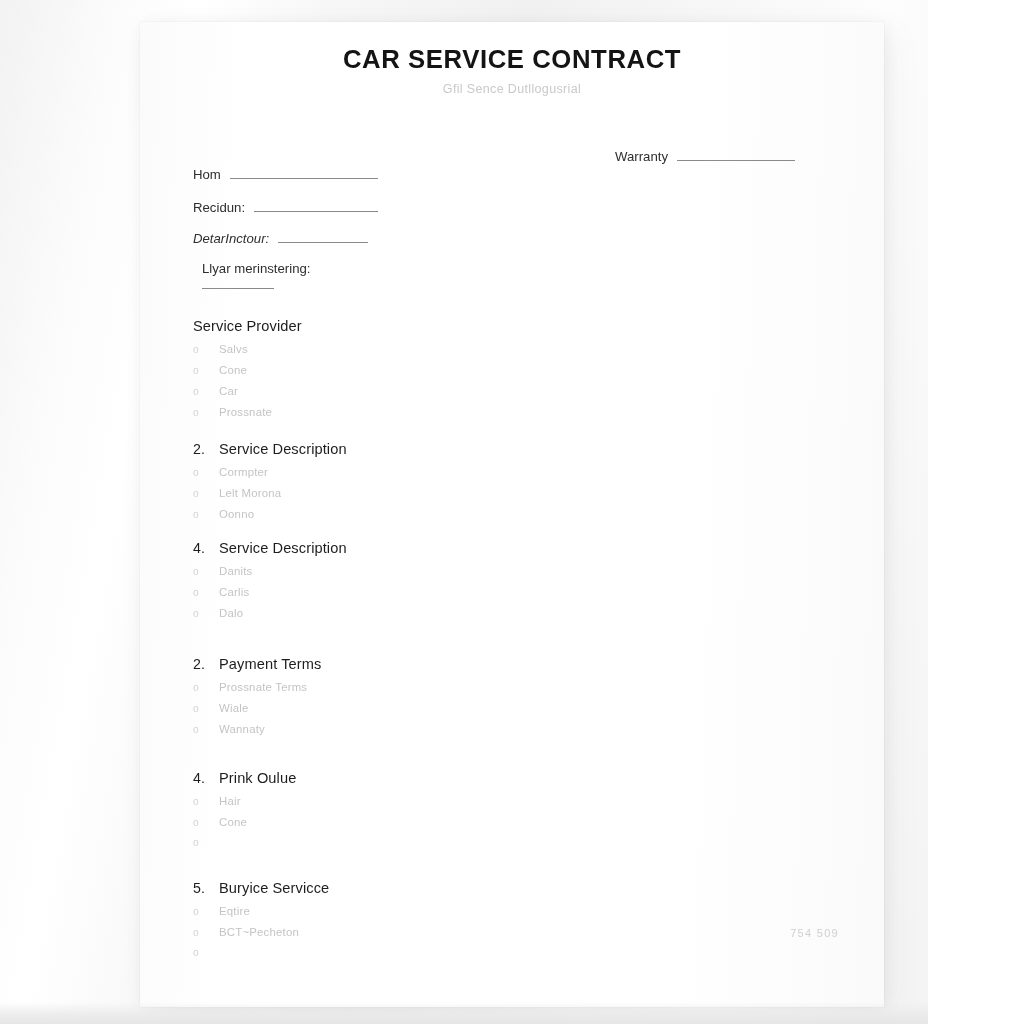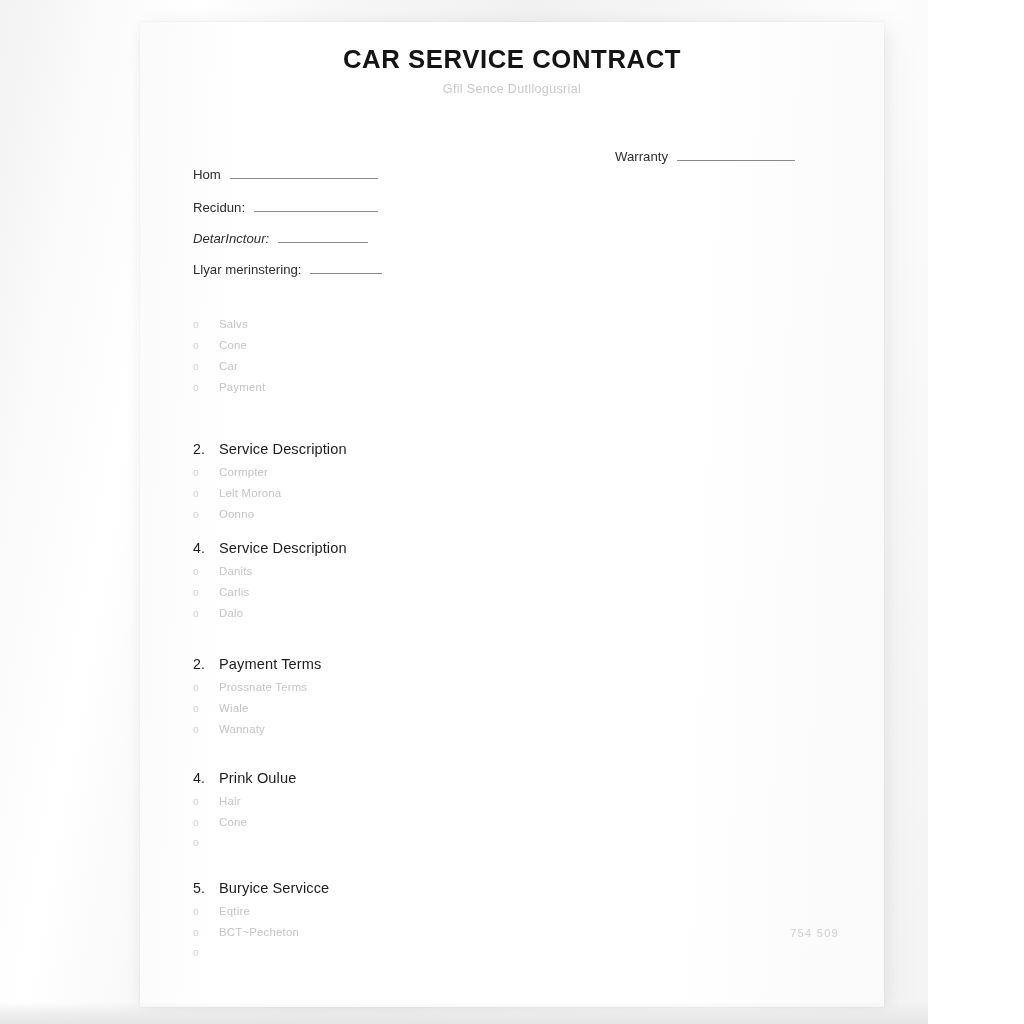--- a/index.html
+++ b/index.html
@@ -118,21 +118,21 @@
     border-bottom: 1.15px solid #8a8a8a;
     height: 12px;
   }
 
   #field-home      { left: 53px;  top: 126px; margin-top: 18px; }
   #field-home .f-rule      { width: 148px; }
   #field-recidun   { left: 53px;  top: 177px; }
   #field-recidun .f-rule   { width: 124px; }
   #field-detar     { left: 53px;  top: 208px; font-style: italic; }
   #field-detar .f-rule     { width: 90px; }
-  #field-llyar     { left: 53px;  top: 239px; }
+  #field-llyar     { left: 53px;  top: 239px; flex-direction: column; }
   #field-llyar .f-rule     { width: 72px; }
 
   #field-warranty  { left: 475px; top: 126px; }
   #field-warranty .f-rule  { width: 118px; }
 
   
   .section {
     position: absolute;
     left: 53px;
     width: 360px;
@@ -225,36 +225,39 @@
         <span class="f-label">Llyar merinstering:</span>
         <span class="f-rule"></span>
       </div>
 
       <div class="field" id="field-warranty">
         <span class="f-label">Warranty</span>
         <span class="f-rule"></span>
       </div>
 
       <div class="section" id="sec-service-provider">
+        <div class="sec-head nonum">
+          <span class="sec-title">Service Provider</span>
+        </div>
         <ul class="sec-list">
           <li>
             <span class="bullet">o</span>
             <span class="item-text">Salvs</span>
           </li>
           <li>
             <span class="bullet">o</span>
             <span class="item-text">Cone</span>
           </li>
           <li>
             <span class="bullet">o</span>
             <span class="item-text">Car</span>
           </li>
           <li>
             <span class="bullet">o</span>
-            <span class="item-text">Payment</span>
+            <span class="item-text">Prossnate</span>
           </li>
         </ul>
       </div>
 
       <div class="section" id="sec-service-desc-2">
         <div class="sec-head">
           <span class="sec-num">2.</span>
           <span class="sec-title">Service Description</span>
         </div>
         <ul class="sec-list">

